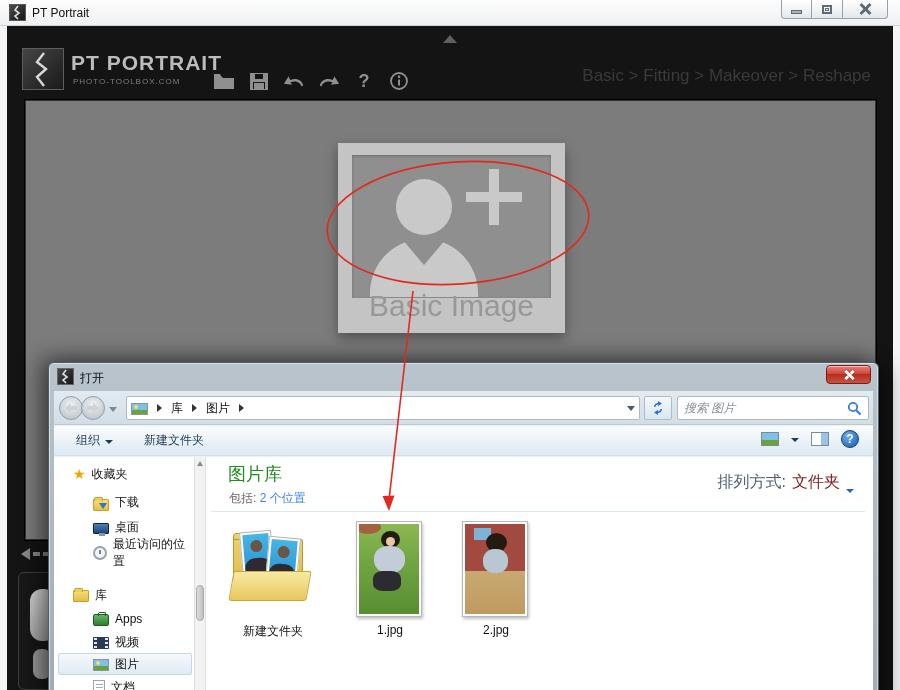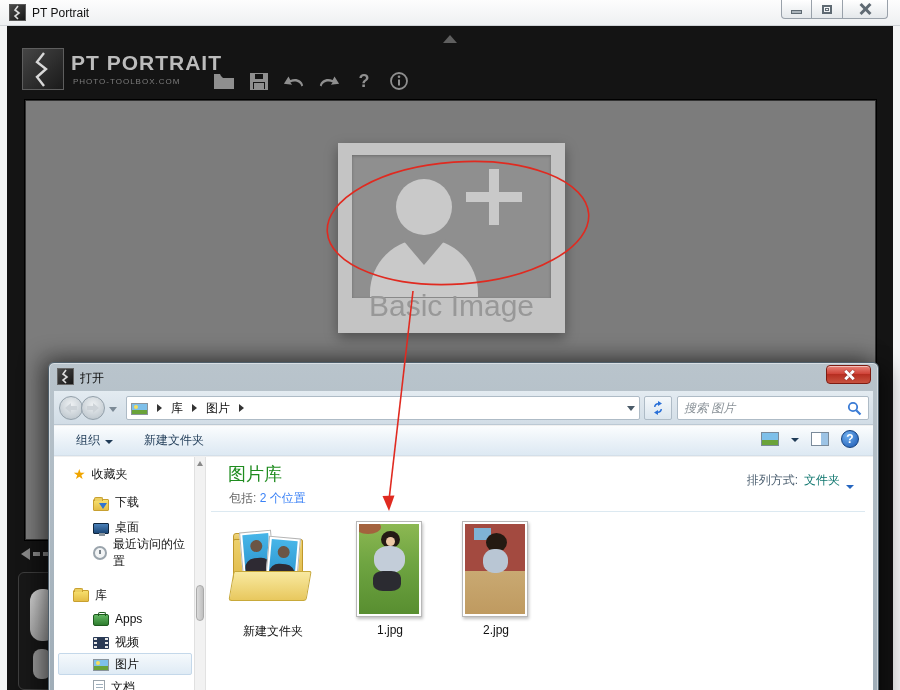--- a/index.html
+++ b/index.html
@@ -124,22 +124,22 @@
 
   .sb-scroll { position:absolute; right:0; top:0; width:11px; bottom:0; background:#f2f2f2; border-left:1px solid #e0e0e0; }
   .sb-up { position:absolute; left:2px; top:4px; border-left:3px solid transparent; border-right:3px solid transparent; border-bottom:5px solid #8a8a8a; }
   .sb-thumb { position:absolute; left:1px; top:128px; width:8px; height:36px; border-radius:4px;
     background:linear-gradient(90deg,#dcdcdc,#bfbfbf); border:1px solid #aaa; }
 
   .contentarea { position:absolute; left:155px; top:0; right:0; bottom:0; background:#fff; }
   .lib-header { position:absolute; left:19px; top:5px; font-size:18px; color:#1f8c1f; }
   .lib-includes { position:absolute; left:20px; top:33px; font-size:12px; color:#666; }
   .lib-includes .link { color:#3b82f6; }
-  .arrange { position:absolute; right:19px; top:15px; font-size:12px; color:#4c5f70; display:flex; align-items:flex-end; gap:6px; }
-  .arrange .val { color:#0f766e; }
+  .arrange { position:absolute; right:19px; top:15px; font-size:16px; color:#4c5f70; display:flex; align-items:flex-end; gap:6px; }
+  .arrange .val { color:#7f1d1d; }
   .arr-caret { border-left:4px solid transparent; border-right:4px solid transparent; border-top:4px solid #2666c0; margin-top:2px; }
   .lib-sep { position:absolute; left:2px; right:8px; top:54px; height:1px; background:#dce9f1; }
 
   .tile { position:absolute; text-align:center; font-size:12px; color:#111; }
   .tile-label { position:absolute; left:0; right:0; top:104px; }
 
   
   .folder-thumb { position:absolute; left:2px; top:6px; width:92px; height:92px; }
   .f-tab { position:absolute; left:8px; top:8px; width:24px; height:10px; background:linear-gradient(180deg,#efd680,#e2bd4e); border:1px solid #c09a2e; border-radius:3px 3px 0 0; }
   .f-back { position:absolute; left:8px; top:14px; width:70px; height:58px; background:linear-gradient(180deg,#ecd06c,#dcb23e); border:1px solid #bf982c; border-radius:2px; }
@@ -260,20 +260,21 @@
       <div class="tb-ic tb-q">?</div>
       <div class="tb-ic">
         <svg width="20" height="20" viewBox="0 0 20 20">
             <circle cx="10" cy="10" r="8" fill="none" stroke="#8f8f8f" stroke-width="1.8"></circle>
             <rect x="9" y="8.5" width="2" height="6" fill="#8f8f8f"></rect>
             <circle cx="10" cy="5.8" r="1.3" fill="#8f8f8f"></circle>
           </svg>
       </div>
     </div>
 
+    <div class="mw-breadcrumb">Basic &gt; Fitting &gt; Makeover &gt; Reshape</div>
 
     <div class="canvas"></div>
 
     <div class="oi-card">
       <div class="oi-inner">
         <div class="oi-head"></div>
         <div class="oi-shoulders">
             <div class="oi-vee"></div>
           </div>
         <div class="oi-plus-h"></div>

